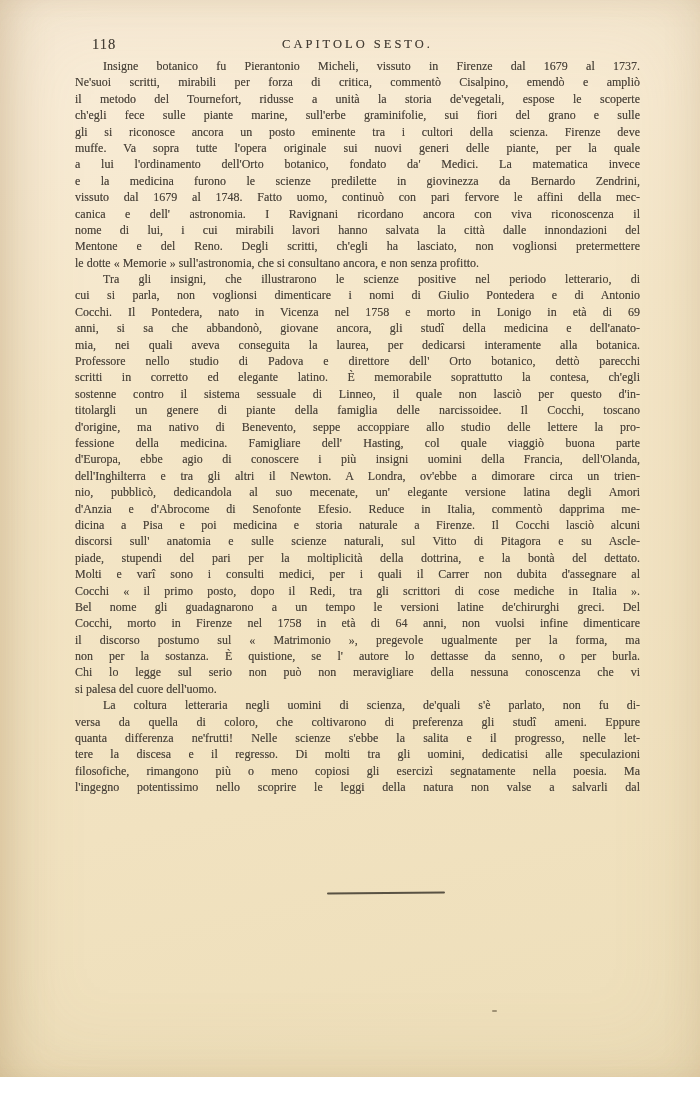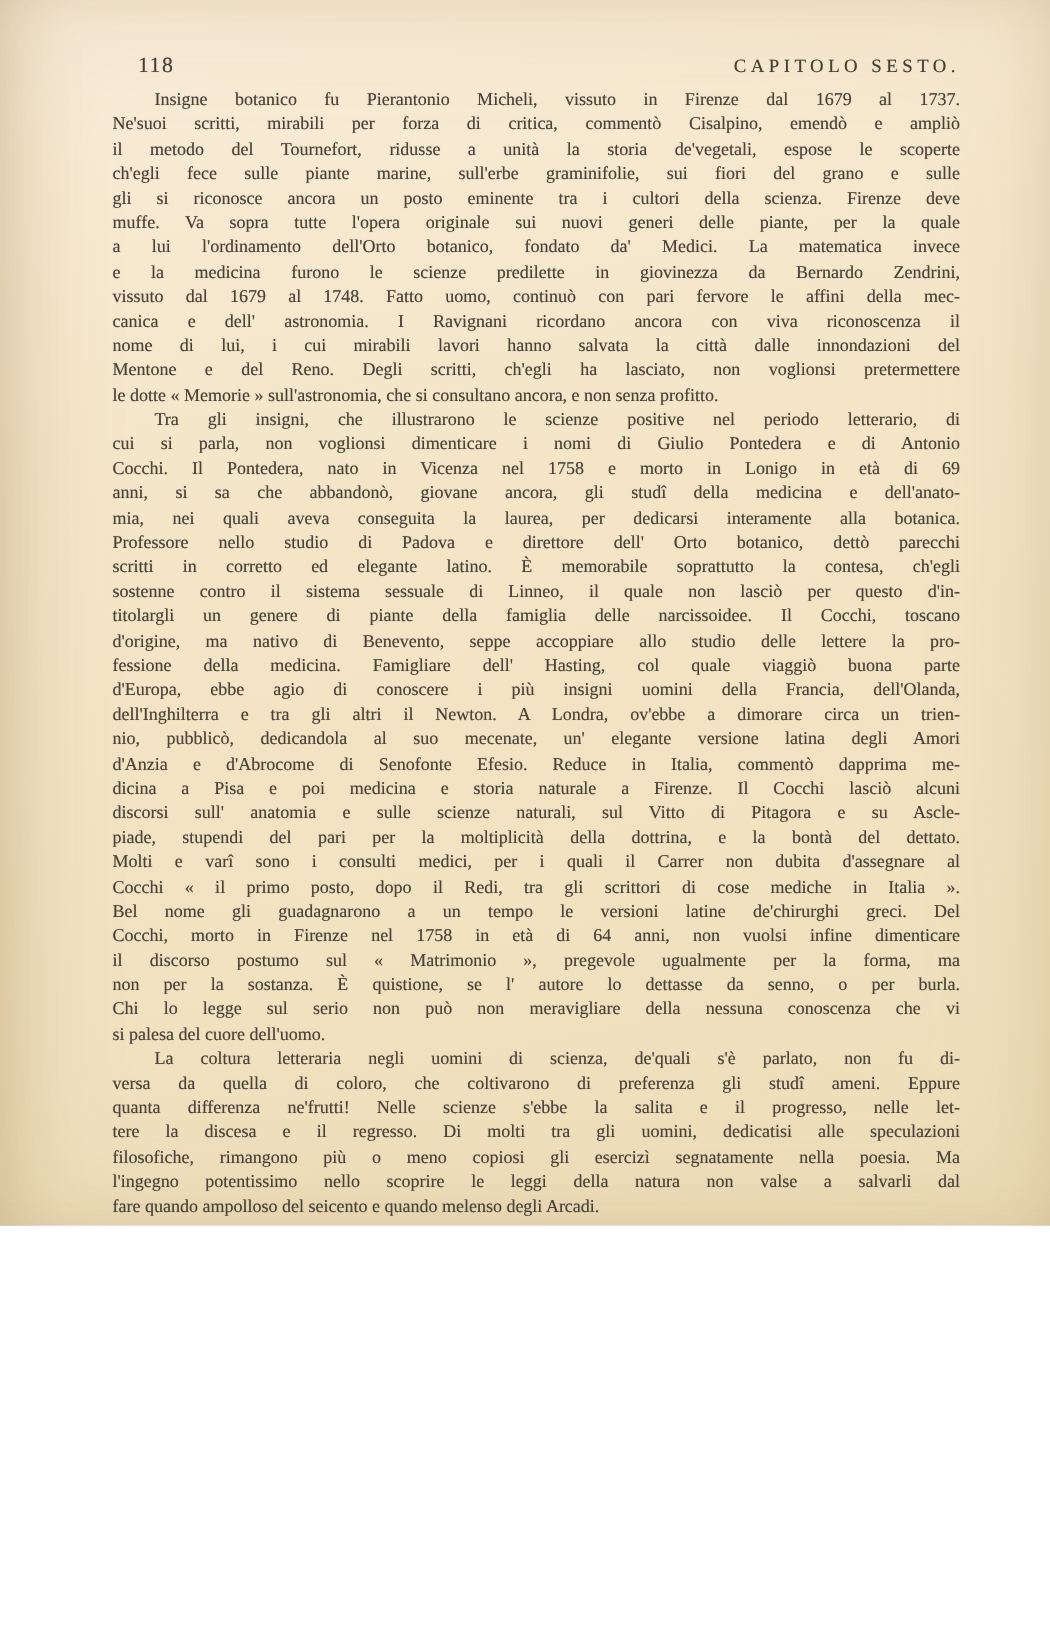--- a/index.html
+++ b/index.html
@@ -1,34 +1,34 @@
 <!DOCTYPE html>
 <html><head>
 <meta charset="utf-8">
 <style>
   html,body{margin:0;padding:0;}
   .page{
     position:relative;
-    width:700px;height:817px;
+    width:700px;height:1077px;
     background:linear-gradient(168deg,#f9edda 0%,#f4e6c8 35%,#f1e2c0 70%,#eddeb9 100%);
     box-shadow:inset 28px 0 50px -28px rgba(160,125,80,.38),
                inset -18px 0 40px -24px rgba(160,125,80,.22),
                inset 0 0 90px rgba(175,145,95,.16);
     overflow:hidden;
     font-family:"Liberation Serif","DejaVu Serif",serif;
     color:#4a433a;
   }
   .running-head{position:absolute;top:36px;left:75px;width:565px;height:18px;}
   .pagenum{
     position:absolute;left:17px;top:0;
     font-size:14.5px;letter-spacing:1px;color:#453f36;
     text-shadow:0 0 .5px rgba(69,63,54,.55);
   }
   .chapter{
-    position:absolute;left:0;right:0;top:1px;text-align:right;
+    position:absolute;left:0;right:0;top:1px;text-align:center;
     font-size:12.5px;letter-spacing:3px;color:#453f36;
     text-shadow:0 0 .5px rgba(69,63,54,.55);
   }
   .body-text{
     position:absolute;top:58px;left:75px;width:565px;
     font-size:12px;line-height:16.4px;
     text-shadow:0 0 .5px rgba(74,67,58,.55);
   }
   .line{
     text-align:justify;
@@ -95,18 +95,17 @@
       <div class="line">il discorso postumo sul « Matrimonio », pregevole ugualmente per la forma, ma</div>
       <div class="line">non per la sostanza. È quistione, se l' autore lo dettasse da senno, o per burla.</div>
       <div class="line">Chi lo legge sul serio non può non meravigliare della nessuna conoscenza che vi</div>
       <div class="line para-end">si palesa del cuore dell'uomo.</div>
       <div class="line indent">La coltura letteraria negli uomini di scienza, de'quali s'è parlato, non fu di-</div>
       <div class="line">versa da quella di coloro, che coltivarono di preferenza gli studî ameni. Eppure</div>
       <div class="line">quanta differenza ne'frutti! Nelle scienze s'ebbe la salita e il progresso, nelle let-</div>
       <div class="line">tere la discesa e il regresso. Di molti tra gli uomini, dedicatisi alle speculazioni</div>
       <div class="line">filosofiche, rimangono più o meno copiosi gli esercizì segnatamente nella poesia. Ma</div>
       <div class="line">l'ingegno potentissimo nello scoprire le leggi della natura non valse a salvarli dal</div>
-      <div class="line para-end">fare quando ampolloso del seicento e quando melenso degli Arcadi.</div>
     </div>
 
   <div class="divider"></div>
   <div class="speck"></div>
 </div>
 
 </body></html>

